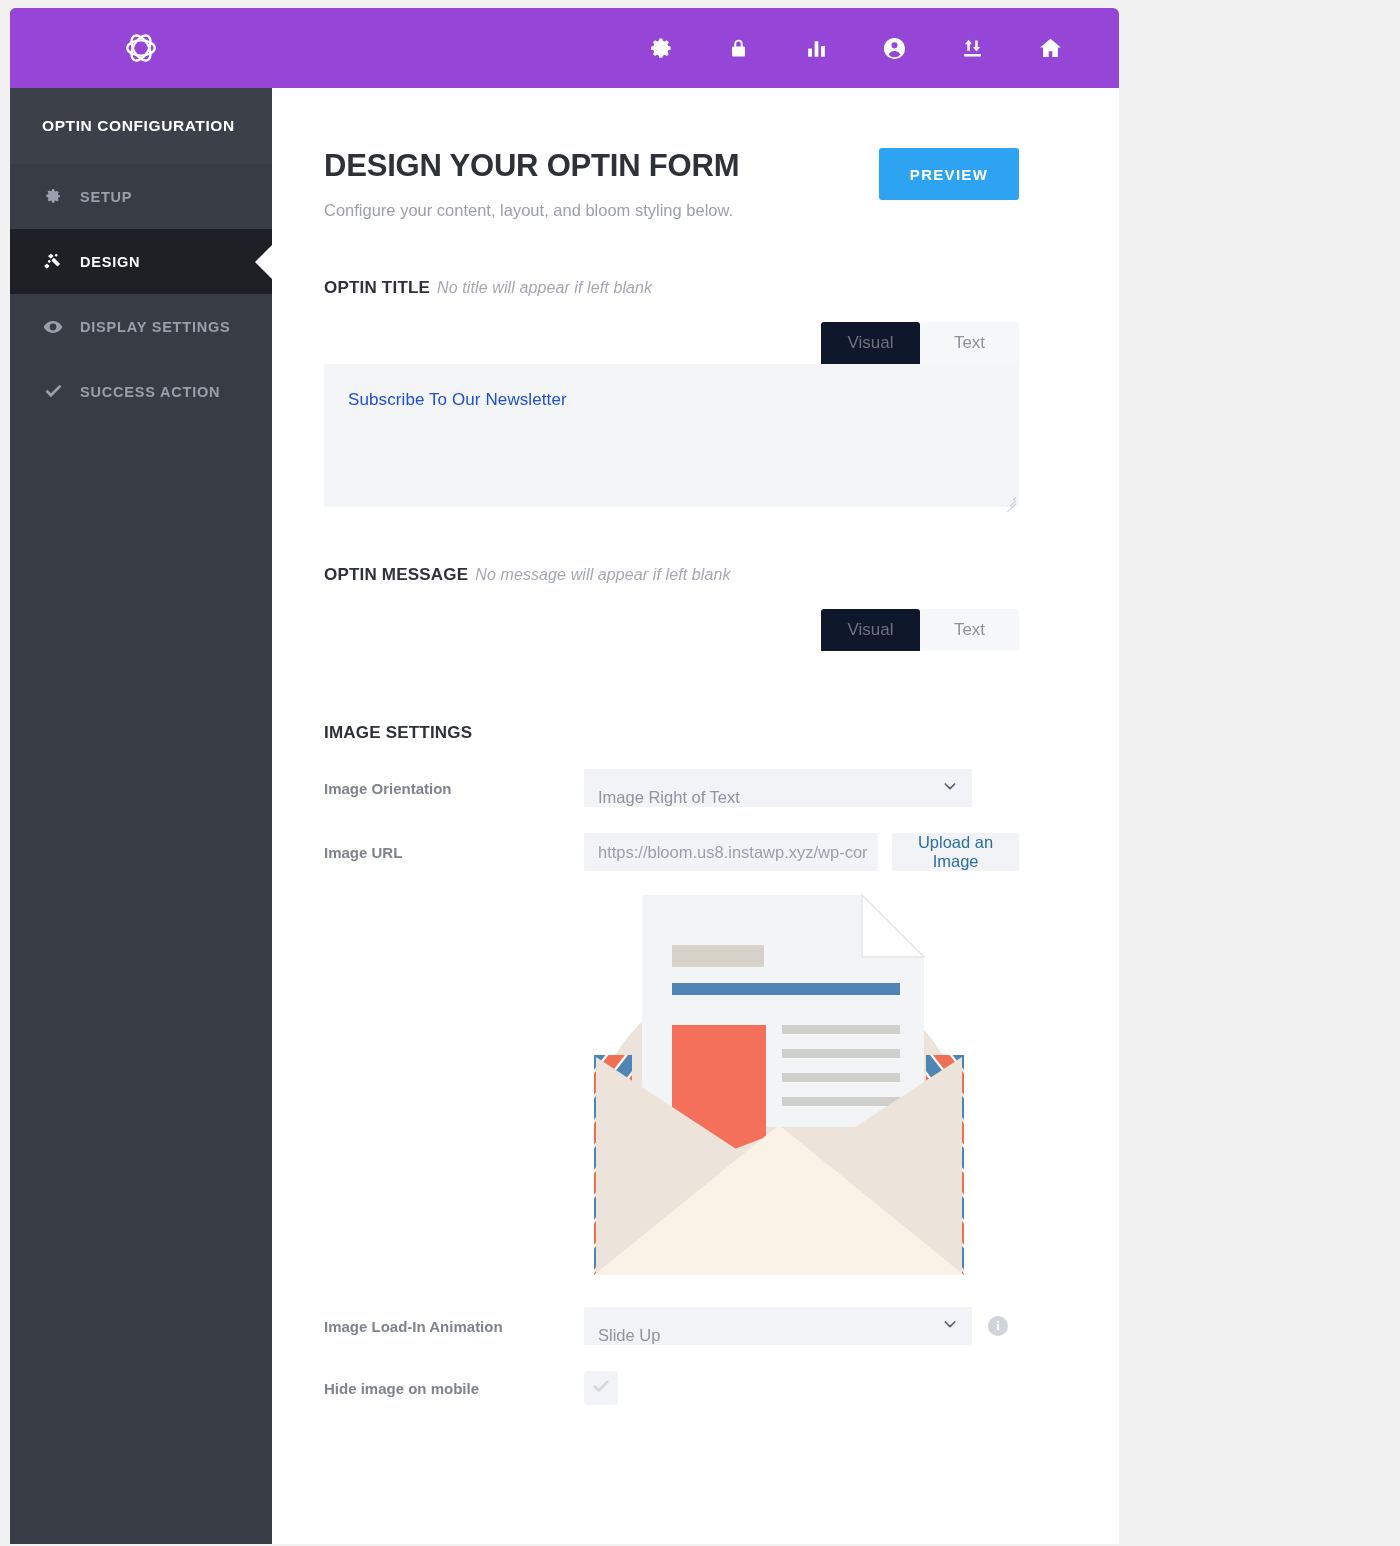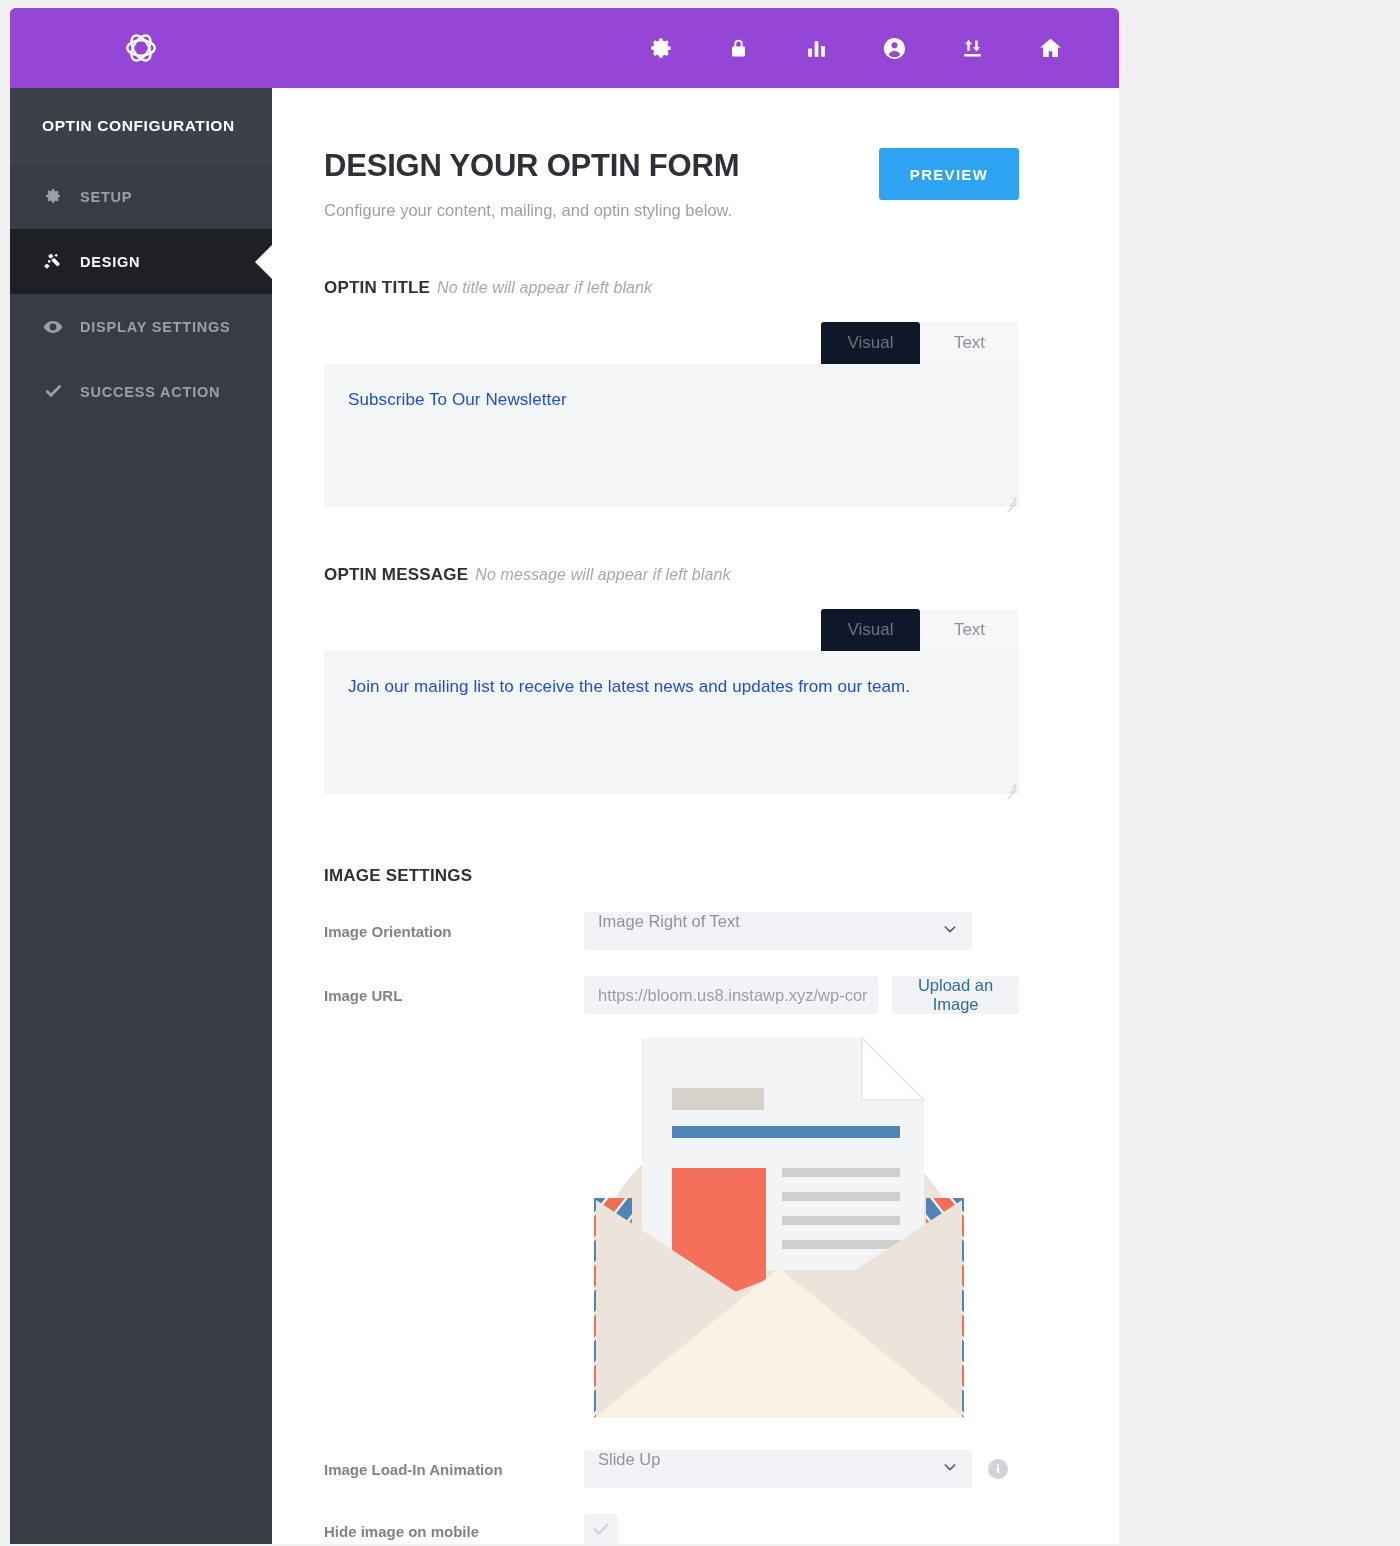--- a/index.html
+++ b/index.html
@@ -253,21 +253,21 @@
     color: #7e838d;
     font-weight: bold;
   }
   .ctl-select {
     width: 388px;
     height: 38px;
     background: #f1f3f6;
     border: none;
     border-radius: 2px;
     display: flex;
-    align-items: flex-start;
+    align-items: flex-end;
     padding: 0 14px;
     font-size: 16.5px;
     color: #8f949e;
     cursor: pointer;
     position: relative;
   }
   .ctl-select .chev {
     position: absolute;
     right: 14px;
     top: 50%;
@@ -458,21 +458,21 @@
       </div>
 
       <div class="sidebar-fill"></div>
     </div>
 
     <div class="main">
 
       <div class="page-head">
         <div>
           <div class="page-title">DESIGN YOUR OPTIN FORM</div>
-          <div class="page-sub">Configure your content, mailing, and optin styling below.</div>
+          <div class="page-sub">Configure your content, layout, and bloom styling below.</div>
         </div>
         <button class="preview-btn">PREVIEW</button>
       </div>
 
       <div class="field-block">
         <div>
           <span class="field-label">OPTIN TITLE</span><span class="field-hint">No title will appear if left blank</span>
         </div>
         <div class="editor">
           <div class="editor-tabs">
@@ -491,28 +491,20 @@
       </div>
 
       <div class="field-block">
         <div>
           <span class="field-label">OPTIN MESSAGE</span><span class="field-hint">No message will appear if left blank</span>
         </div>
         <div class="editor">
           <div class="editor-tabs">
             <div class="etab active">Visual</div>
             <div class="etab">Text</div>
-          </div>
-          <div class="editor-area">
-            <span>Join our mailing list to receive the latest news and updates from our team.</span>
-            <span class="resize-grip">
-              <span style="width:12px; top:11px;"></span>
-              <span style="width:8px; top:8px;"></span>
-              <span style="width:4px; top:5px;"></span>
-            </span>
           </div>
         </div>
       </div>
 
       <div class="section-head">IMAGE SETTINGS</div>
 
       <div class="row">
         <div class="row-label">Image Orientation</div>
         <div class="ctl-select">
           <span>Image Right of Text</span>

